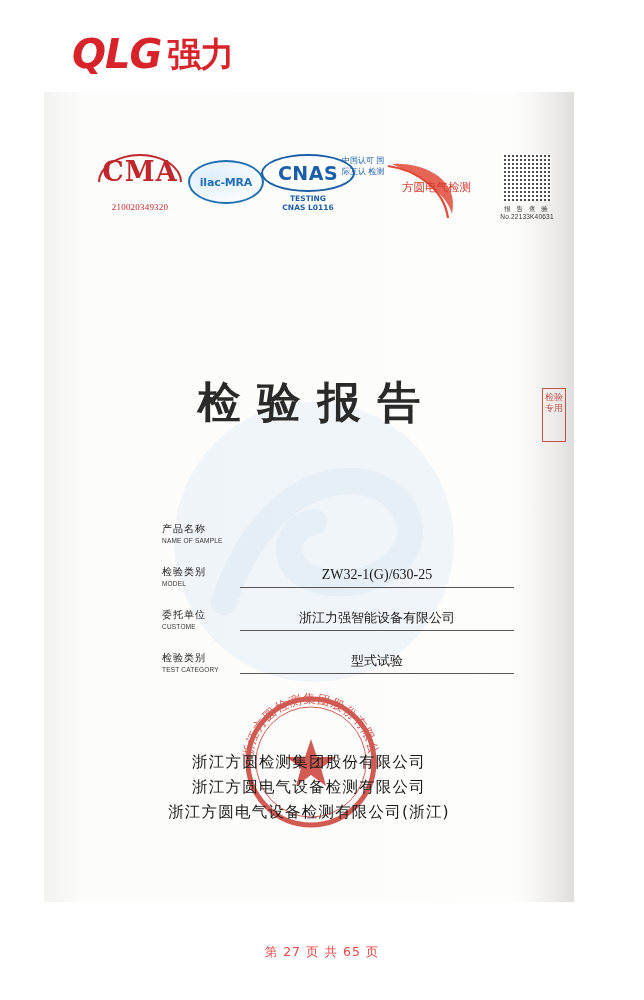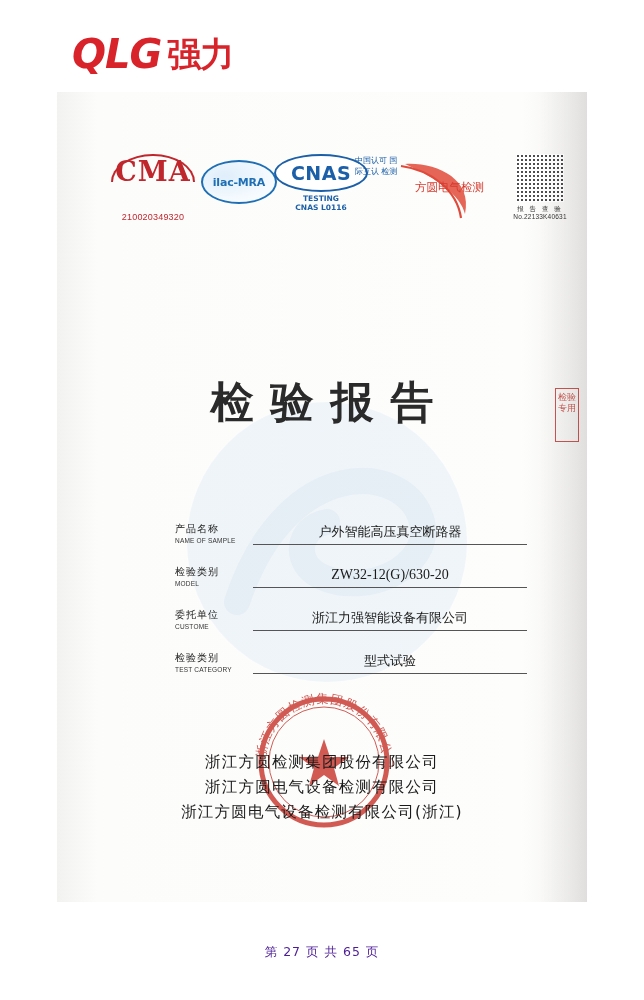--- a/index.html
+++ b/index.html
@@ -38,21 +38,21 @@
     font-weight: 700;
     font-size: 34px;
     color: #d8232a;
     line-height: 1;
     letter-spacing: -1px;
   }
 
   
   .page {
     position: absolute;
-    left: 57px;
+    left: 44px;
     top: 92px;
     width: 530px;
     height: 810px;
     background: #bef264;
     box-shadow: 0 0 0 1px #e8e8e6 inset;
     overflow: hidden;
   }
   .page::before {
     
     content: "";
@@ -109,24 +109,24 @@
   }
   .cma-mark .arc {
     position: absolute;
     left: -4px; right: -4px; top: -4px;
     height: 26px;
     border: 2.5px solid #c0272d;
     border-bottom: none;
     border-radius: 50% 50% 0 0 / 100% 100% 0 0;
   }
   .cma-num {
-    font-family: Liberation Sans, sans-serif;
+    font-family: Liberation Serif, serif;
     font-size: 9px;
     color: #c0272d;
-    margin-top: 27px;
+    margin-top: 17px;
     letter-spacing: .2px;
   }
 
   
   .ilac { left: 140px; top: 6px; width: 84px; text-align: center; }
   .ilac-circle {
     width: 72px; height: 40px;
     margin: 0 auto;
     border: 2px solid #1f6fb5;
     border-radius: 50%;
@@ -324,21 +324,21 @@
   }
 
   
   .footer {
     position: absolute;
     left: 0; right: 0;
     top: 944px;
     text-align: center;
     font-family: "DejaVu Sans", sans-serif;
     font-size: 12.5px;
-    color: #4c1d95;
+    color: #ef4444;
     letter-spacing: 1px;
   }
 </style>
 </head>
 <body>
 
 <div class="brand">
   <span class="brand-qlg">QLG</span>
   <span class="brand-cn">强力</span>
 </div>
@@ -398,29 +398,28 @@
 
   <div class="side-stamp">检验专用</div>
 
   <div class="fields">
 
     <div class="field-row">
       <div class="field-label">
         <span class="label-cn">产品名称</span>
         <span class="label-en">NAME OF SAMPLE</span>
       </div>
-      <div class="field-value">户外智能高压真空断路器</div>
     </div>
 
     <div class="field-row">
       <div class="field-label">
         <span class="label-cn">检验类别</span>
         <span class="label-en">MODEL</span>
       </div>
-      <div class="field-value mono">ZW32-12(G)/630-20</div>
+      <div class="field-value mono">ZW32-1(G)/630-25</div>
     </div>
 
     <div class="field-row">
       <div class="field-label">
         <span class="label-cn">委托单位</span>
         <span class="label-en">CUSTOME</span>
       </div>
       <div class="field-value">浙江力强智能设备有限公司</div>
     </div>
 

